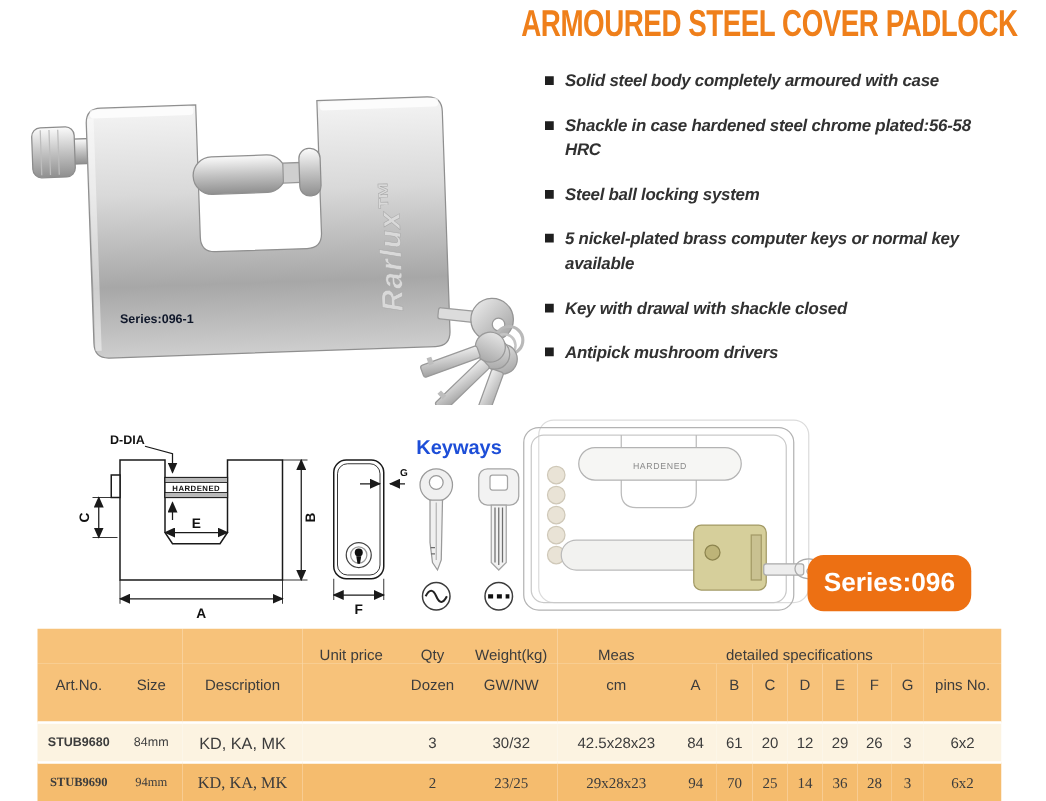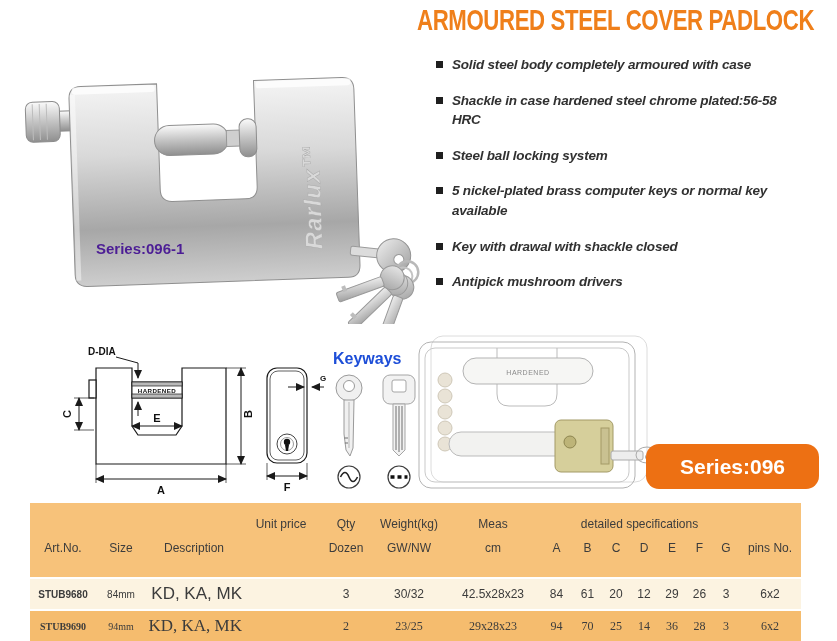--- a/index.html
+++ b/index.html
@@ -24,55 +24,55 @@
   }
   .features li::before {
     content:""; position:absolute; left:1px; top:6px; width:7px; height:7px; background:#1f1f1f;
   }
   .cont { display:block; }
   .cont:empty { display:none; }
 
   
   .photo-svg { position:absolute; left:22px; top:32px; }
   .series-pink {
-    position:absolute; left:96px; top:240px;
-    font-size:15px; font-weight:bold; color:#4c1d95; letter-spacing:0;
+    position:absolute; left:96px; top:250px;
+    font-size:10px; font-weight:bold; color:#0f172a; letter-spacing:0;
   }
 
   
   .front-svg { position:absolute; left:58px; top:342px; }
   .side-svg  { position:absolute; left:258px; top:352px; }
   .keyways-title { position:absolute; left:333px; top:350px; font-size:16px; font-weight:bold; color:#1d4ed8;text-align:center; }
   .keyways-svg { position:absolute; left:328px; top:372px; }
   .cutaway-svg { position:absolute; left:405px; top:332px; }
   svg text { font-family:"Liberation Sans", sans-serif; }
 
   .badge {
-    position:absolute; left:646px; top:444px; width:173px; height:45px;
+    position:absolute; left:646px; top:444px; width:131px; height:45px;
     background:#ED7013; border-radius:13px; color:#ffffff;
     font-size:21px; font-weight:bold;
     display:flex; align-items:center; justify-content:center;
   }
 
   
   table.spec {
     position:absolute; left:30px; top:503px; width:771px;
     border-collapse:collapse; table-layout:fixed;
     font-size:12px; color:#3c3c3c;
   }
   table.spec th, table.spec td { padding:0; }
   thead th { background:#F7C27A; font-weight:normal; }
   tr.h1 th { height:20px; vertical-align:bottom; text-align:center; padding-top:8px; }
   tr.h2 th { height:24px; vertical-align:bottom; text-align:center; padding-bottom:22px; }
   tbody tr.cream { background:#FCF3E1;padding-left:35px; }
   tbody tr.alt   { background:#F5BC6E;font-family:Liberation Serif, serif; }
   tbody td { height:30px; text-align:center; vertical-align:middle; border-top:2px solid #ffffff; }
   .c-art  { font-size:10px; font-weight:bold; }
   .c-size { font-size:10px; }
-  th.h-desc, td.c-desc { text-align:right; padding-left:20px; font-size:17px; }
+  th.h-desc, td.c-desc { text-align:center; padding-left:20px; font-size:13px; }
   th.h-desc { font-size:12px; }
   th.h-pins, td.c-pins { padding-left:20px; }
 </style>
 </head>
 <body>
 
 <div class="page">
 
   <svg class="photo-svg" width="402" height="292" viewBox="0 0 402 292">
     <defs>

